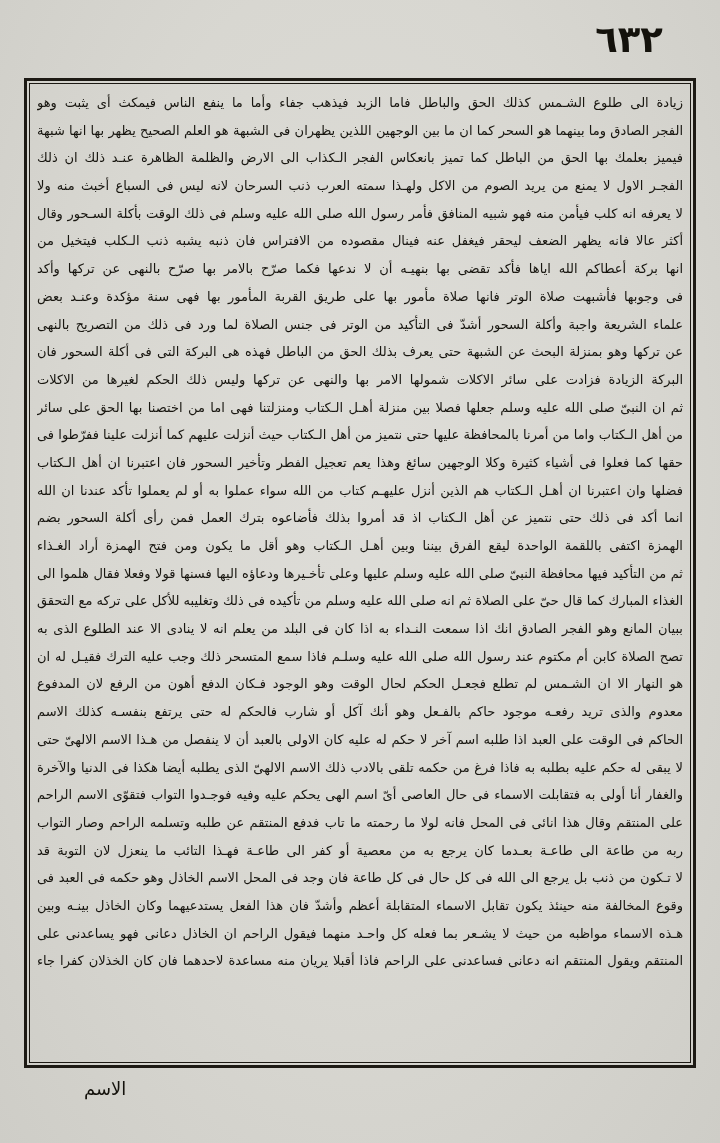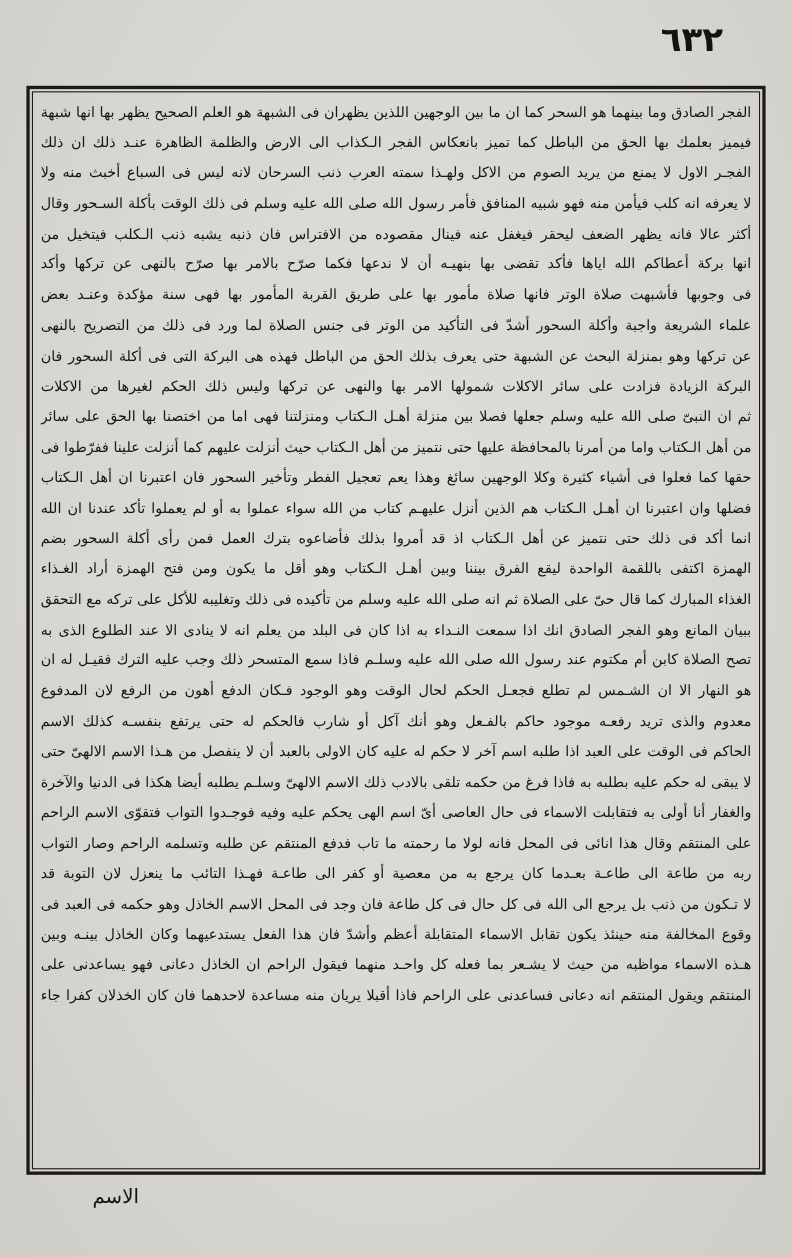--- a/index.html
+++ b/index.html
@@ -19,21 +19,21 @@
     inset: 0;
     background: radial-gradient(ellipse at 50% 42%, #deddd8 0%, #d8d7d1 55%, #cecdc7 100%);
     color: #17150f;
   }
   .page-number {
     position: absolute;
     top: 18px;
     left: 594px;
     width: 70px;
     text-align: center;
-    font-size: 31px;
+    font-size: 37px;
     font-weight: bold;
     letter-spacing: 1px;
     color: #14120c;
   }
   .frame {
     position: absolute;
     left: 24px;
     top: 78px;
     width: 672px;
     height: 990px;
@@ -78,43 +78,45 @@
 </head>
 <body>
 
 <div class="paper">
 
   <div class="page-number">٦٣٢</div>
 
   <div class="frame">
     <div class="frame-inner">
       <div class="text-block">
+          <div class="line">زيادة الى طلوع الشـمس كذلك الحق والباطل  فاما الزبد فيذهب جفاء وأما ما ينفع الناس فيمكث أى يثبت وهو</div>
           <div class="line">الفجر الصادق وما بينهما هو السحر كما ان ما بين الوجهين اللذين يظهران فى الشبهة هو العلم الصحيح يظهر بها انها شبهة</div>
           <div class="line">فيميز بعلمك بها الحق من الباطل كما تميز بانعكاس الفجر الـكذاب الى الارض والظلمة الظاهرة عنـد ذلك ان ذلك</div>
           <div class="line">الفجـر الاول لا يمنع من يريد الصوم من الاكل ولهـذا سمته العرب ذنب السرحان لانه ليس فى السباع أخبث منه ولا</div>
           <div class="line">لا يعرفه انه كلب فيأمن منه فهو شبيه المنافق فأمر رسول الله صلى الله عليه وسلم فى ذلك الوقت بأكلة السـحور وقال</div>
           <div class="line">أكثر عالا فانه يظهر الضعف ليحقر فيغفل عنه فينال مقصوده من الافتراس فان ذنبه يشبه ذنب الـكلب فيتخيل من</div>
           <div class="line">انها بركة أعطاكم الله اياها فأكد تقضى بها بنهيـه أن لا ندعها فكما صرّح بالامر بها صرّح بالنهى عن تركها وأكد</div>
           <div class="line">فى وجوبها فأشبهت صلاة الوتر فانها صلاة مأمور بها على طريق القربة المأمور بها فهى سنة مؤكدة وعنـد بعض</div>
           <div class="line">علماء الشريعة واجبة وأكلة السحور أشدّ فى التأكيد من الوتر فى جنس الصلاة لما ورد فى ذلك من التصريح بالنهى</div>
           <div class="line">عن تركها وهو بمنزلة البحث عن الشبهة حتى يعرف بذلك الحق من الباطل فهذه هى البركة التى فى أكلة السحور  فان</div>
           <div class="line">البركة الزيادة فزادت على سائر الاكلات شمولها الامر بها والنهى عن تركها وليس ذلك الحكم لغيرها من الاكلات</div>
           <div class="line">ثم ان النبىّ صلى الله عليه وسلم جعلها فصلا بين منزلة أهـل الـكتاب ومنزلتنا فهى اما من اختصنا بها الحق على سائر الامم</div>
           <div class="line">من أهل الـكتاب واما من أمرنا بالمحافظة عليها حتى نتميز من أهل الـكتاب حيث أنزلت عليهم كما أنزلت علينا ففرّطوا فى</div>
           <div class="line">حقها كما فعلوا فى أشياء كثيرة وكلا الوجهين سائغ وهذا يعم تعجيل الفطر وتأخير السحور فان اعتبرنا ان أهل الـكتاب</div>
           <div class="line">فضلها وان اعتبرنا ان أهـل الـكتاب هم الذين أنزل عليهـم كتاب من الله سواء عملوا به أو لم يعملوا تأكد عندنا ان الله</div>
           <div class="line">انما أكد فى ذلك حتى نتميز عن أهل الـكتاب اذ قد أمروا بذلك فأضاعوه بترك العمل  فمن رأى أكلة السحور بضم</div>
           <div class="line">الهمزة اكتفى باللقمة الواحدة ليقع الفرق بيننا وبين أهـل الـكتاب وهو أقل ما يكون ومن فتح الهمزة أراد الغـذاء</div>
+          <div class="line">ثم من التأكيد فيها محافظة النبىّ صلى الله عليه وسلم عليها وعلى تأخـيرها ودعاؤه اليها فسنها قولا وفعلا فقال هلموا الى</div>
           <div class="line">الغذاء المبارك كما قال حىّ على الصلاة ثم انه صلى الله عليه وسلم من تأكيده فى ذلك وتغليبه للأكل على تركه مع التحقق</div>
           <div class="line">ببيان المانع وهو الفجر الصادق انك اذا سمعت النـداء به اذا كان فى البلد من يعلم انه لا ينادى الا عند الطلوع الذى به</div>
           <div class="line">تصح الصلاة كابن أم مكتوم عند رسول الله صلى الله عليه وسلـم فاذا سمع المتسحر ذلك وجب عليه الترك فقيـل له ان</div>
           <div class="line">هو النهار الا ان الشـمس لم تطلع فجعـل الحكم لحال الوقت وهو الوجود فـكان الدفع أهون من الرفع  لان المدفوع</div>
           <div class="line">معدوم والذى تريد رفعـه موجود حاكم بالفـعل وهو أنك آكل أو شارب فالحكم له حتى يرتفع بنفسـه كذلك الاسم</div>
           <div class="line">الحاكم فى الوقت على العبد اذا طلبه اسم آخر لا حكم له عليه كان الاولى بالعبد أن لا ينفصل من هـذا الاسم الالهىّ حتى</div>
-          <div class="line">لا يبقى له حكم عليه بطلبه به فاذا فرغ من حكمه تلقى بالادب ذلك الاسم الالهىّ وسلـم يطلبه أيضا هكذا فى الدنيا والآخرة</div>
+          <div class="line">لا يبقى له حكم عليه بطلبه به فاذا فرغ من حكمه تلقى بالادب ذلك الاسم الالهىّ الذى يطلبه أيضا هكذا فى الدنيا والآخرة</div>
           <div class="line">والغفار أنا أولى به فتقابلت الاسماء فى حال العاصى أىّ اسم الهى يحكم عليه وفيه فوجـدوا التواب فتقوّى الاسم الراحم</div>
           <div class="line">على المنتقم وقال هذا انائى فى المحل فانه لولا ما رحمته ما تاب فدفع المنتقم عن طلبه وتسلمه الراحم وصار التواب يرجع به الى</div>
           <div class="line">ربه من طاعة الى طاعـة بعـدما كان يرجع به من معصية أو كفر الى طاعـة فهـذا التائب ما ينعزل لان التوبة قد</div>
           <div class="line">لا تـكون من ذنب بل يرجع الى الله فى كل حال فى كل طاعة فان وجد فى المحل الاسم الخاذل وهو حكمه فى العبد فى حال</div>
           <div class="line">وقوع المخالفة منه حينئذ يكون تقابل الاسماء المتقابلة أعظم وأشدّ فان هذا الفعل يستدعيهما وكان الخاذل بينـه وبين</div>
           <div class="line">هـذه الاسماء مواظبه من حيث لا يشـعر بما فعله كل واحـد منهما فيقول الراحم ان الخاذل دعانى فهو يساعدنى على</div>
           <div class="line">المنتقم ويقول المنتقم انه دعانى فساعدنى على الراحم فاذا أقبلا يريان منه مساعدة لاحدهما فان كان الخذلان كفرا جاء</div>
         </div>
     </div>
   </div>

